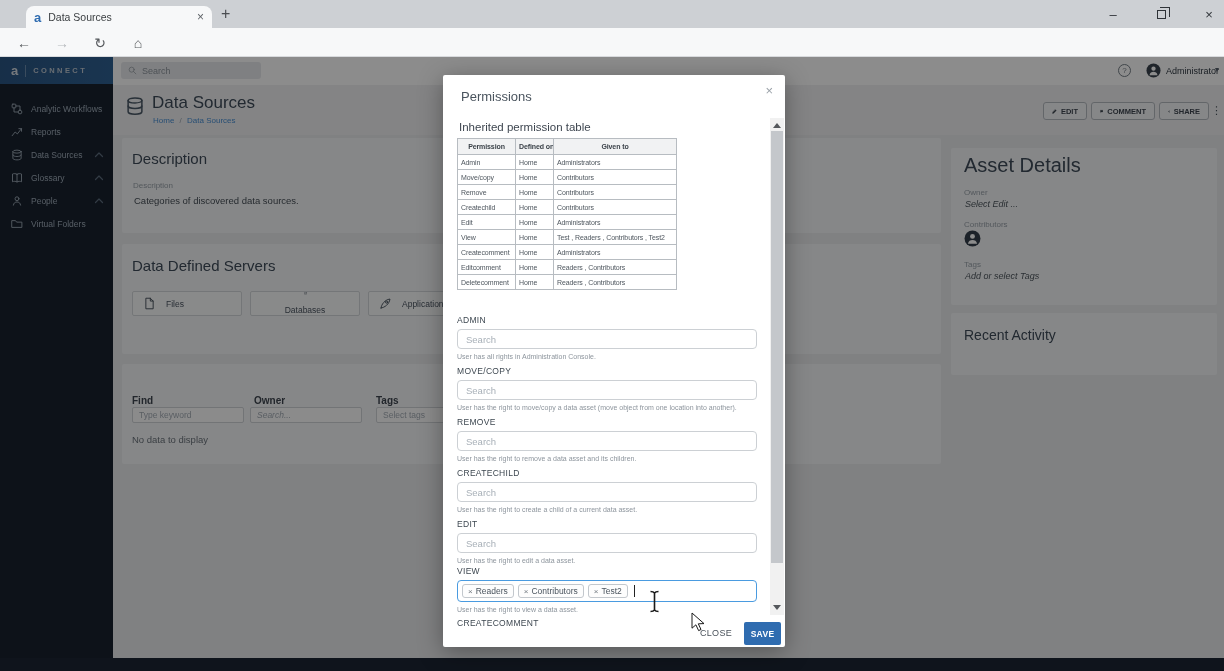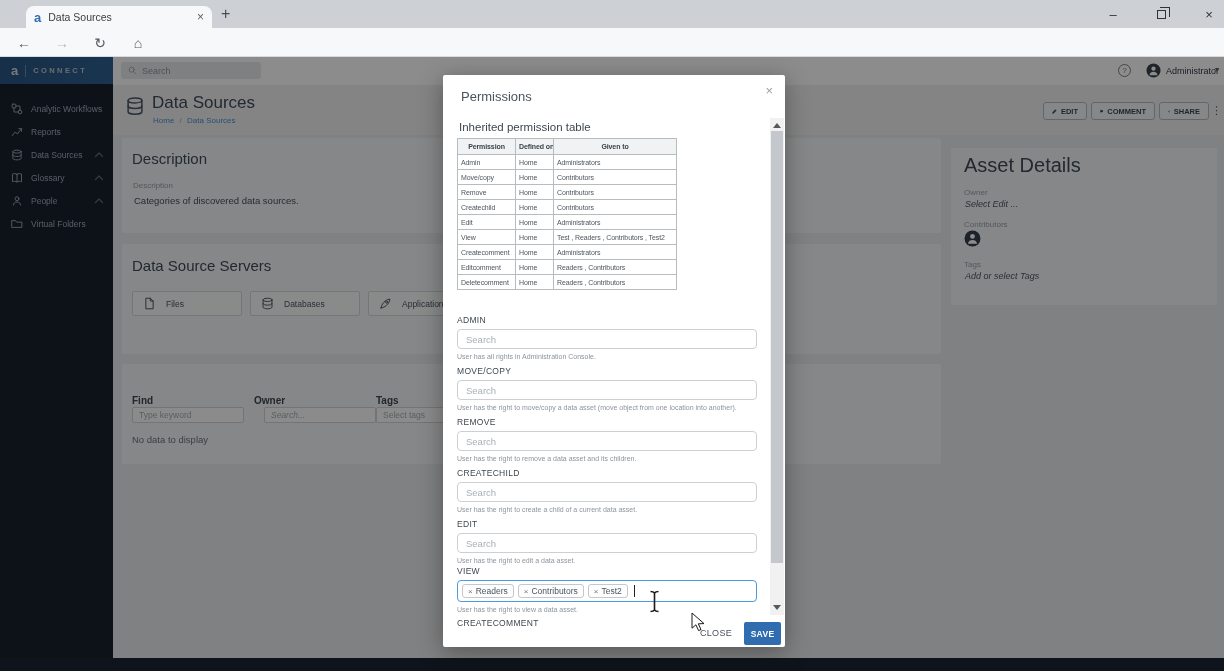--- a/index.html
+++ b/index.html
@@ -287,69 +287,72 @@
       <div class="overflow-v">⋮</div>
     </div>
 
     <div class="card" style="left:122px; top:81px; width:819px; height:95px;">
       <h2 class="abs" style="left:10px; top:12px;">Description</h2>
       <div class="fieldlbl abs" style="left:11px; top:43px;">Description</div>
       <div class="fieldtxt abs" style="left:12px; top:57px;">Categories of discovered data sources.</div>
     </div>
 
     <div class="card" style="left:122px; top:187px; width:819px; height:110px;">
-      <h2 class="abs" style="left:10px; top:13px;">Data Source Servers</h2>
+      <h2 class="abs" style="left:10px; top:13px;">Data Defined Servers</h2>
       <div class="tile" style="left:10px; top:47px;">
         <svg class="ic" viewBox="0 0 16 16">
             <path d="M4 1.5 h5 l3.5 3.5 v9.5 h-8.5 z"></path>
             <path d="M9 1.5 v3.5 h3.5"></path>
           </svg>
         <span class="lbl">Files</span>
       </div>
-      <div class="tile" style="left:128px; top:47px;">
+      <div class="tile" style="left:128px; top:47px;flex-direction:column;">
         <svg class="ic" viewBox="0 0 16 16">
             <ellipse cx="8" cy="3.5" rx="5.5" ry="2"></ellipse>
             <path d="M2.5 3.5 v9 c0 1.1 2.5 2 5.5 2 s5.5-.9 5.5-2 v-9"></path>
             <path d="M2.5 8 c0 1.1 2.5 2 5.5 2 s5.5-.9 5.5-2"></path>
           </svg>
         <span class="lbl">Databases</span>
       </div>
       <div class="tile" style="left:246px; top:47px;">
         <svg class="ic" viewBox="0 0 16 16">
             <path d="M2.5 13.5 C3 9 7 3.5 13.5 2.5 C12.5 9 7 13 2.5 13.5 Z"></path>
             <circle cx="9.3" cy="6.3" r="1.3"></circle>
           </svg>
         <span class="lbl">Applications</span>
       </div>
     </div>
 
     <div class="card" style="left:122px; top:307px; width:819px; height:100px;">
       <div class="minilbl abs" style="left:10px; top:31px;">Find</div>
       <input class="mini-input abs" style="left: 10px; top: 43px;" placeholder="Type keyword">
       <div class="minilbl abs" style="left:132px; top:31px;">Owner</div>
-      <input class="mini-input abs" style="left: 142px; top: 43px; font-style: italic;" placeholder="Search...">
+      <input class="mini-input abs" style="left: 128px; top: 43px; font-style: italic;" placeholder="Search...">
       <div class="minilbl abs" style="left:254px; top:31px;">Tags</div>
       <input class="mini-input abs" style="left: 254px; top: 43px;" placeholder="Select tags">
       <div class="abs" style="left:10px; top:70px; font-size:9.5px; color:#6a737c;">No data to display</div>
     </div>
 
     <div class="card" style="left:951px; top:91px; width:266px; height:157px;">
       <h2 class="abs" style="left:13px; top:6px; font-size:20px;">Asset Details</h2>
       <div class="fieldlbl abs" style="left:13px; top:40px;">Owner</div>
       <div class="italic-ph abs" style="left:14px; top:51px;">Select Edit ...</div>
       <div class="fieldlbl abs" style="left:13px; top:72px;">Contributors</div>
       <svg class="abs" style="left:13px; top:82px;" width="17" height="17" viewBox="0 0 16 16">
           <circle cx="8" cy="8" r="7.5" fill="#343f4b"></circle>
           <circle cx="8" cy="6" r="2.3" fill="#fff"></circle>
           <path d="M3.7 13 c.5-2.7 2.2-3.6 4.3-3.6 s3.8.9 4.3 3.6" fill="#fff"></path>
         </svg>
       <div class="fieldlbl abs" style="left:13px; top:112px;">Tags</div>
       <div class="italic-ph abs" style="left:14px; top:123px;">Add or select Tags</div>
     </div>
 
+    <div class="card" style="left:951px; top:256px; width:266px; height:62px;">
+      <h2 class="abs" style="left:13px; top:14px; font-size:14px;">Recent Activity</h2>
+    </div>
 
     <div class="appfooter"></div>
 
     <div class="overlay"></div>
 
     <div class="modal">
       <div class="modal-title">Permissions</div>
       <div class="modal-x">×</div>
       <div class="tbl-heading">Inherited permission table</div>
 

